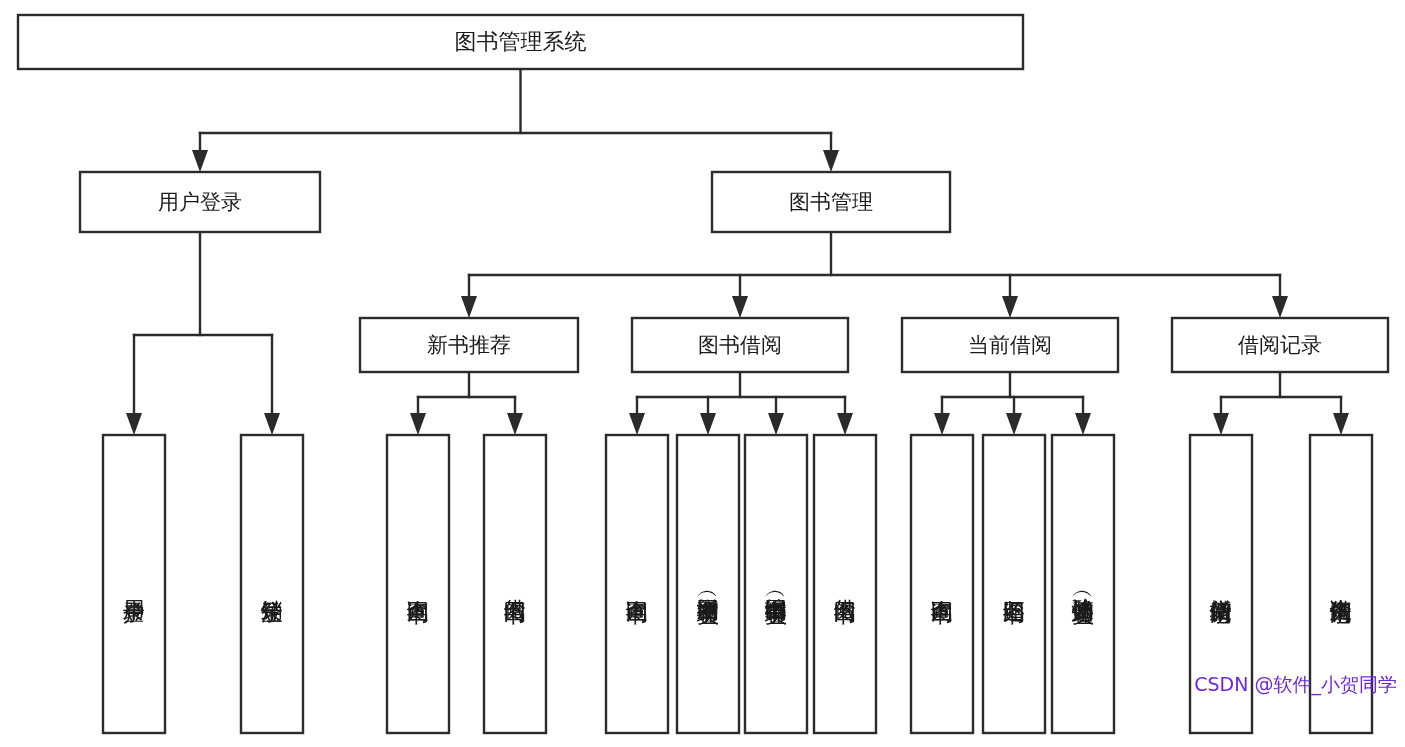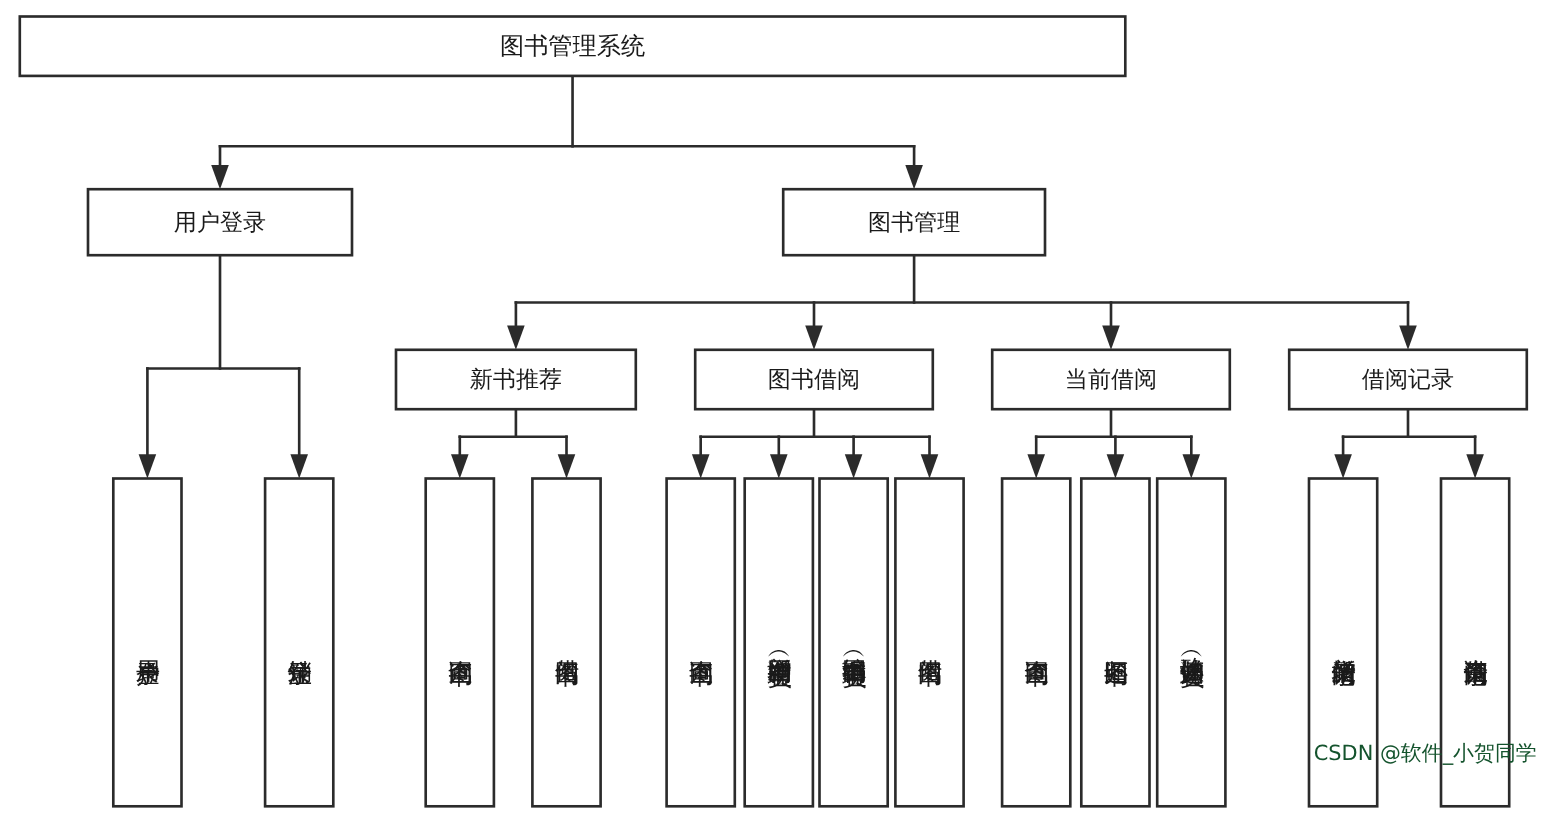--- a/index.html
+++ b/index.html
@@ -67,21 +67,21 @@
     align-items: center;
     justify-content: center;
     pointer-events: none;
   }
   .watermark {
     position: absolute;
     right: 8px;
     bottom: 4px;
     font-family: "DejaVu Sans", "Liberation Sans", sans-serif;
     font-size: 19px;
-    color: #14532d;
+    color: #6d28d9;
     white-space: nowrap;
   }
 </style>
 </head>
 <body>
 
 <div id="diagram-root">
 
   <svg id="flow-svg" viewBox="0 0 1405 747">
     <g id="connectors-layer">

